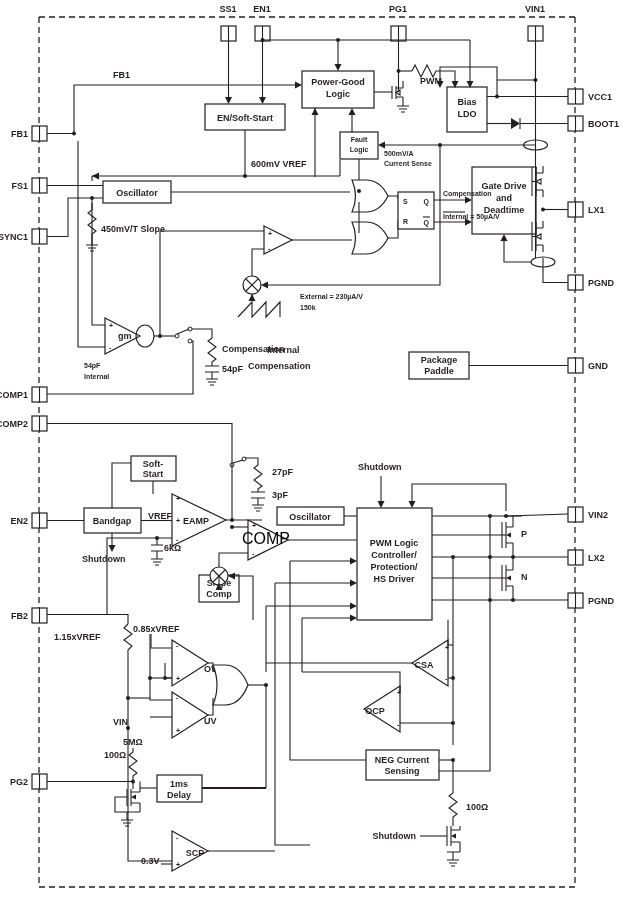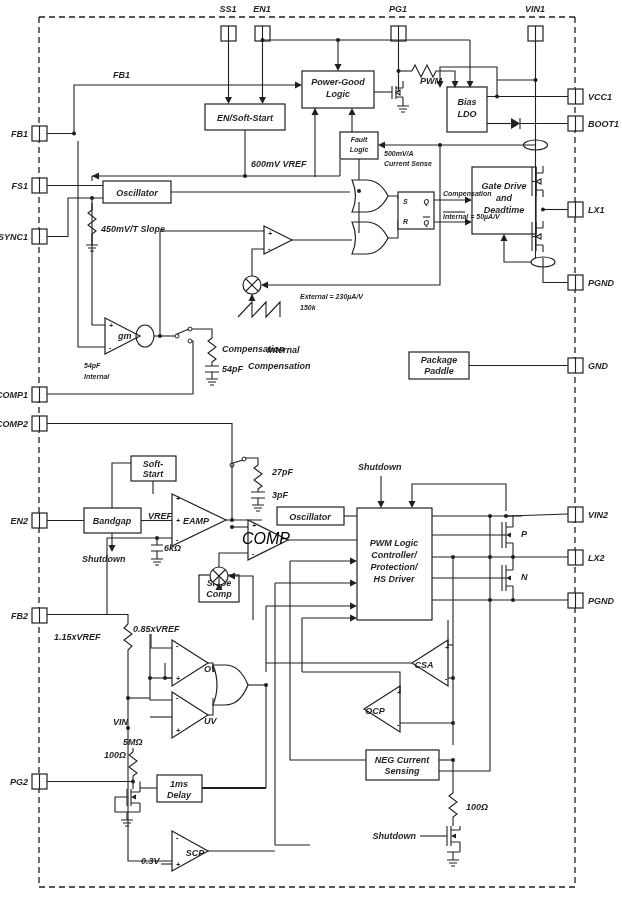--- a/index.html
+++ b/index.html
@@ -1,17 +1,17 @@
 <!DOCTYPE html>
 <html><head>
 <meta charset="utf-8">
 <style>
   html,body{margin:0;padding:0;background:#ffffff;}
   body{width:622px;height:897px;font-family:"Liberation Sans",sans-serif;}
-  #root{position:relative;width:622px;height:897px;overflow:hidden;font-style:italic;}
+  #root{position:relative;width:622px;height:897px;overflow:hidden;}
   svg{display:block;}
   .blk{fill:#ffffff;stroke:#231f20;stroke-width:1.2;}
   .wire{stroke:#231f20;stroke-width:1.1;fill:none;}
   .wire-thick{stroke:#231f20;stroke-width:2.2;fill:none;}
   .dash{stroke:#231f20;stroke-width:1.3;fill:none;stroke-dasharray:6 4;}
   .pinbox{fill:#ffffff;stroke:#231f20;stroke-width:1.2;}
   .txt9{font-family:"Liberation Sans",sans-serif;font-size:9px;font-weight:bold;fill:#231f20;}
   .txt7{font-family:"Liberation Sans",sans-serif;font-size:7px;font-weight:bold;fill:#231f20;}
   .dot{fill:#231f20;}
   .tri{fill:#ffffff;stroke:#231f20;stroke-width:1.2;}

